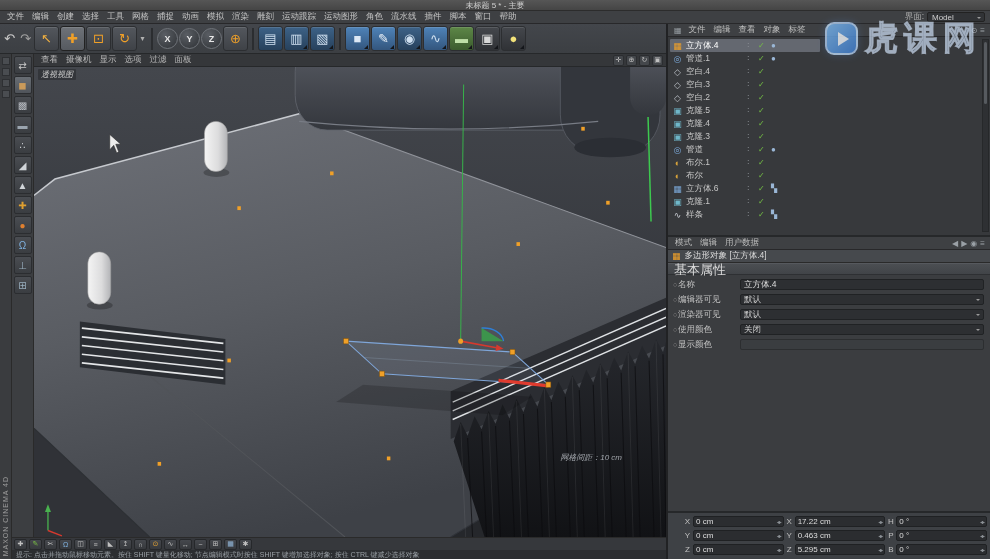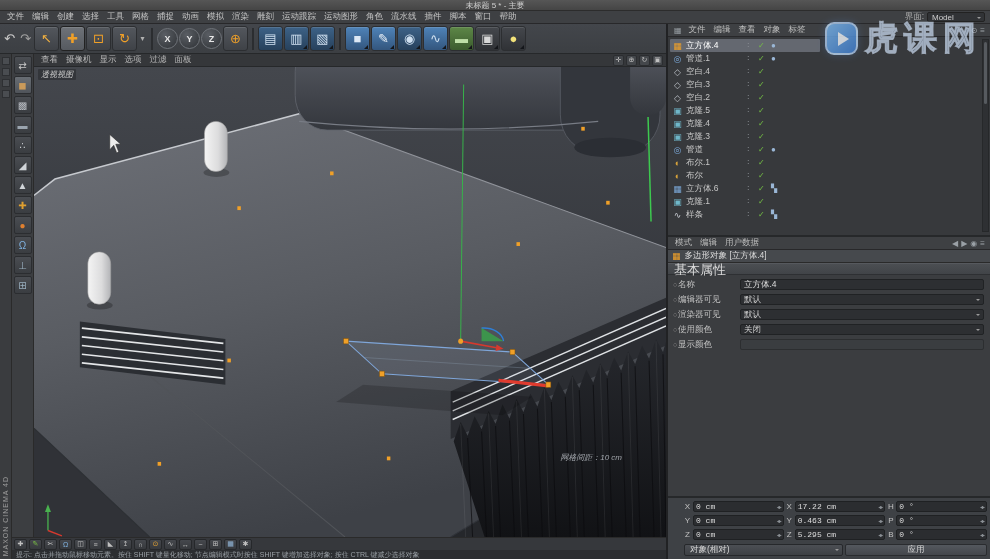--- a/index.html
+++ b/index.html
@@ -99,21 +99,21 @@
 
   
   .coord-panel{flex:0 0 auto;border-top:2px solid #26282a;background:#3e4145;padding:1px 3px 3px 2px;}
   .coord-head{display:flex;height:12px;align-items:center;font-size:8.5px;color:#cfcfcf;gap:2px;}
   .coord-head .ch{flex:1;text-align:center;}
   .c0{width:12px;flex:0 0 auto;color:#8f959b;font-size:7px;text-align:center;}
   .coord-row{display:flex;height:14px;align-items:center;gap:2px;}
   .cell{flex:1;display:flex;align-items:center;gap:2px;min-width:0;}
   .axl{width:7px;font-size:8px;color:#c0c0c0;text-align:center;flex:0 0 auto;}
   .val{flex:1;height:11px;background:#2b2d30;border:1px solid #1f2123;border-radius:2px;color:#dedede;font-size:8px;display:flex;align-items:center;padding:0 2px;min-width:0;}
-  .val .vtext{white-space:nowrap;overflow:hidden;font-family:Liberation Mono, monospace;}
+  .val .vtext{white-space:nowrap;overflow:hidden;}
   .val .sp{margin-left:auto;color:#8a8f94;font-size:6px;letter-spacing:-1px;flex:0 0 auto;}
   .coord-foot{display:flex;gap:2px;margin-top:2px;height:13px;align-items:center;}
   .coord-combo{flex:1;height:12px;background:linear-gradient(#4c4f54,#3d4044);border:1px solid #26282b;border-radius:2px;color:#d6d6d6;font-size:8.5px;display:flex;align-items:center;padding:0 12px 0 5px;position:relative;}
   .coord-combo::after{content:"";position:absolute;right:3px;top:4.5px;border:2.5px solid transparent;border-top-color:#9a9a9a;}
   .apply-btn{flex:1;height:12px;background:linear-gradient(#54585e,#43464b);border:1px solid #2a2c2f;border-radius:2px;color:#dadada;font-size:8.5px;display:flex;align-items:center;justify-content:center;}
 
   
   .watermark{position:absolute;top:16px;right:8px;display:flex;align-items:center;gap:7px;opacity:.8;pointer-events:none;z-index:60;}
   .wm-badge{width:33px;height:33px;border-radius:9px;background:linear-gradient(135deg,#7db9ef,#3f7fd2);border:2px solid rgba(255,255,255,.55);display:flex;align-items:center;justify-content:center;box-shadow:0 0 8px rgba(90,140,210,.35);}
   .wm-tri{width:0;height:0;border-left:11px solid #fff;border-top:7px solid transparent;border-bottom:7px solid transparent;margin-left:3px;opacity:.92;}
@@ -813,27 +813,20 @@
               </span>
               <span class="cell">
                 <span class="axl">B</span>
                 <span class="val">
                   <span class="vtext">0 °</span>
                   <span class="sp">◂▸</span>
                 </span>
               </span>
             </div>
           </div>
-        <div class="coord-foot">
-          <span class="c0"></span>
-          <div class="coord-combo">
-              <span>对象(相对)</span>
-            </div>
-          <div class="apply-btn">应用</div>
-        </div>
       </div>
     </div>
   </div>
 
   <div class="watermark">
     <div class="wm-badge">
         <div class="wm-tri"></div>
       </div>
     <div class="wm-text">虎课网</div>
   </div>

